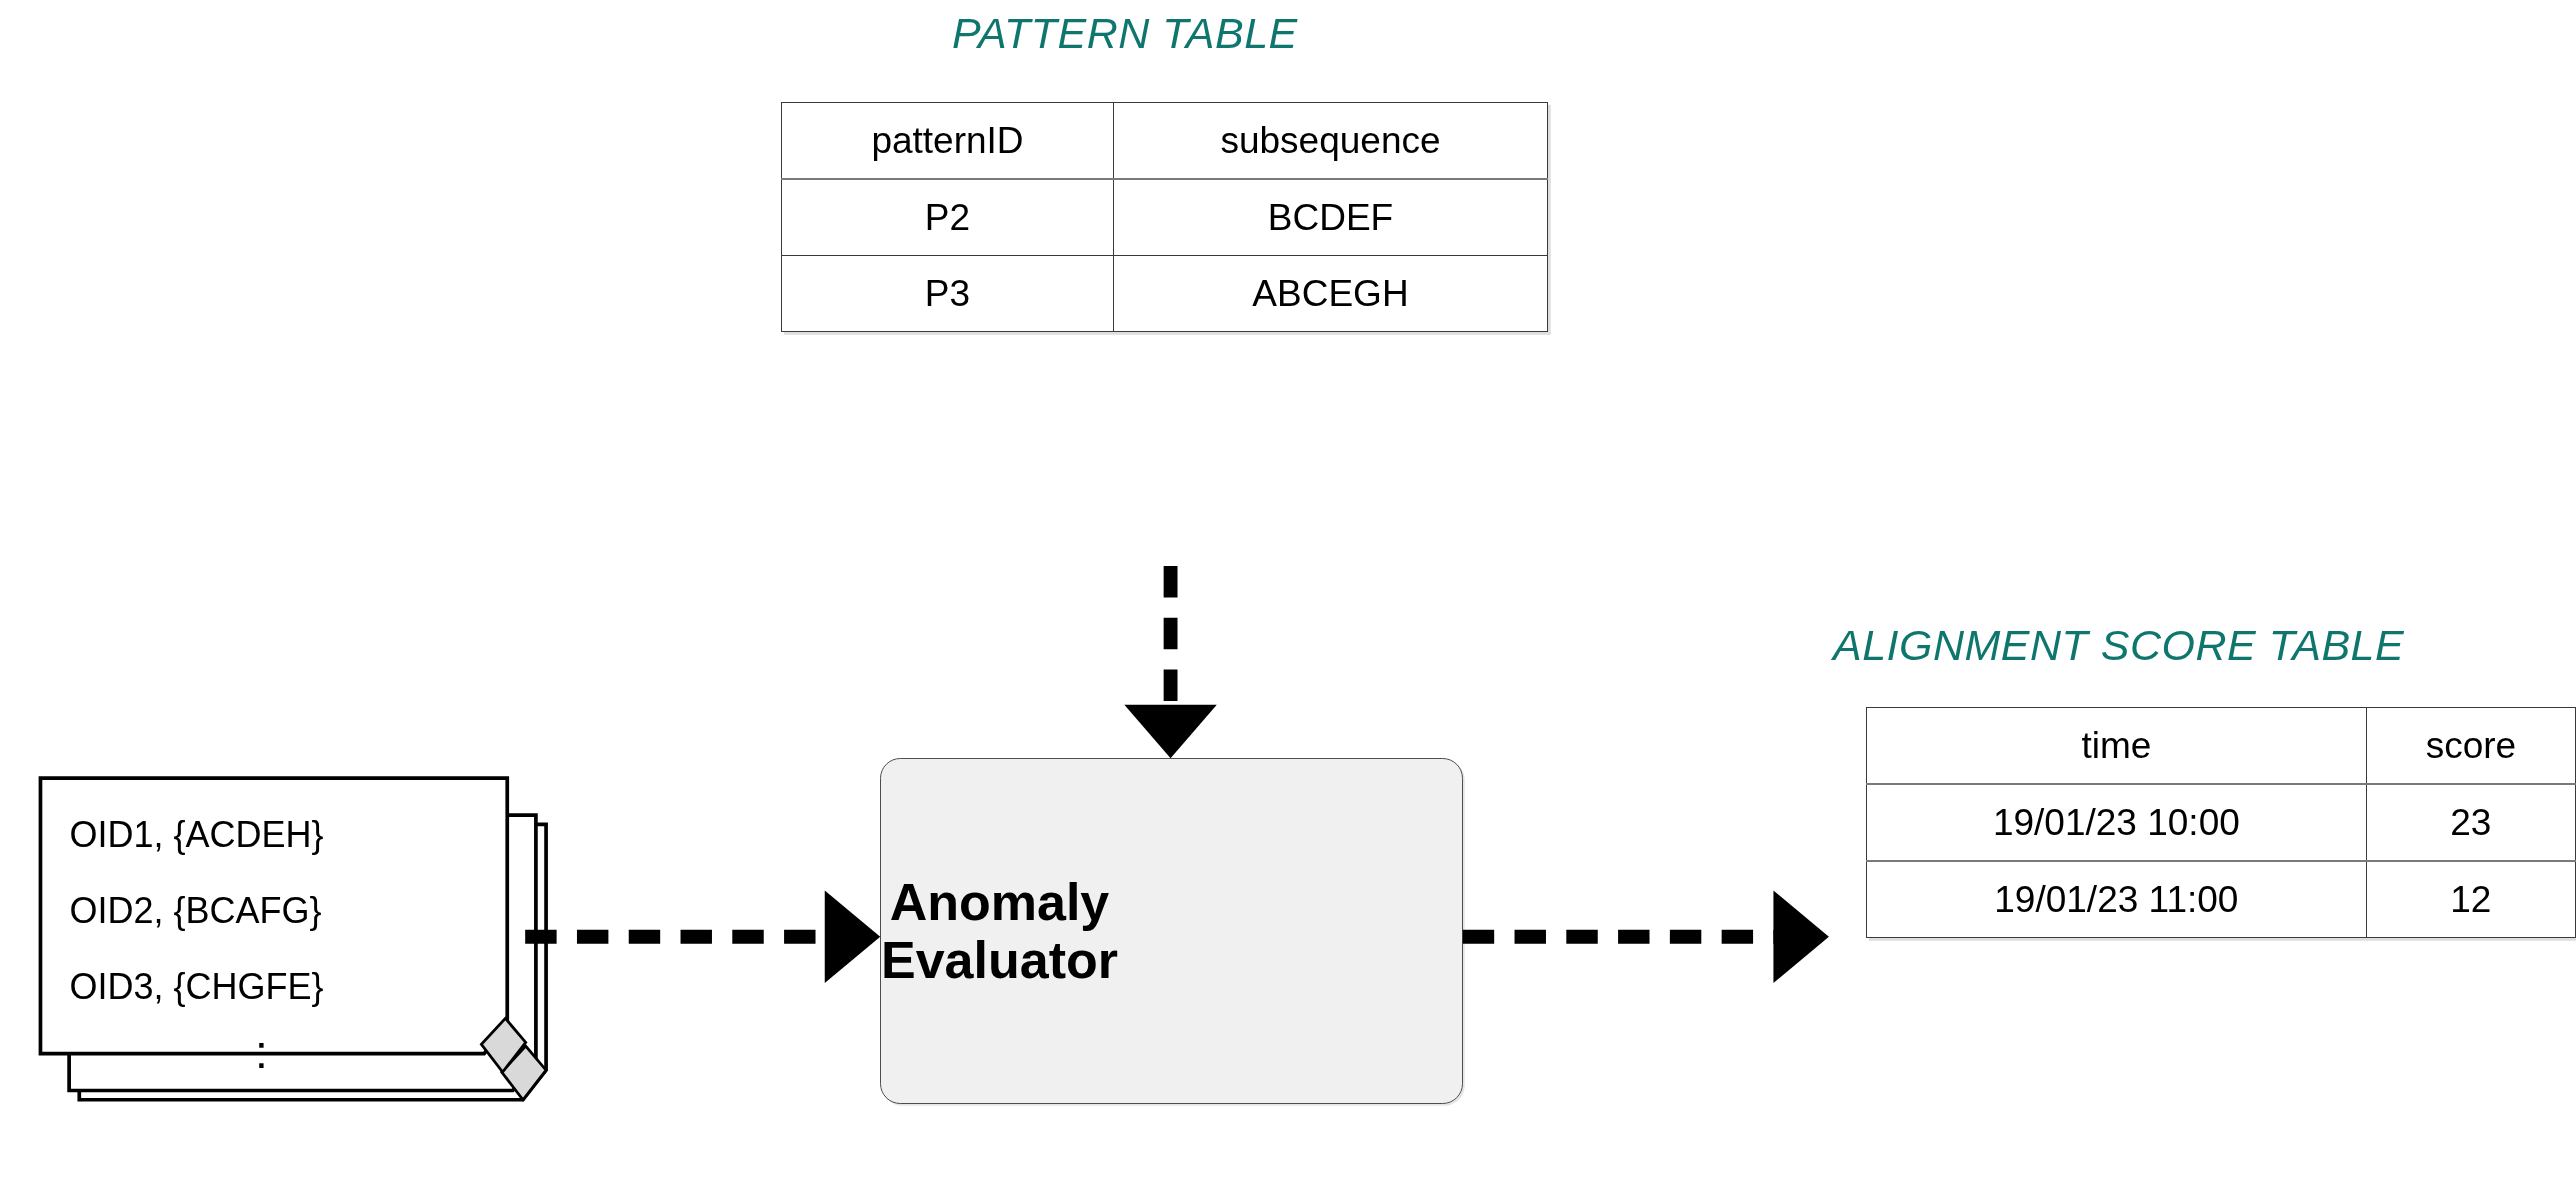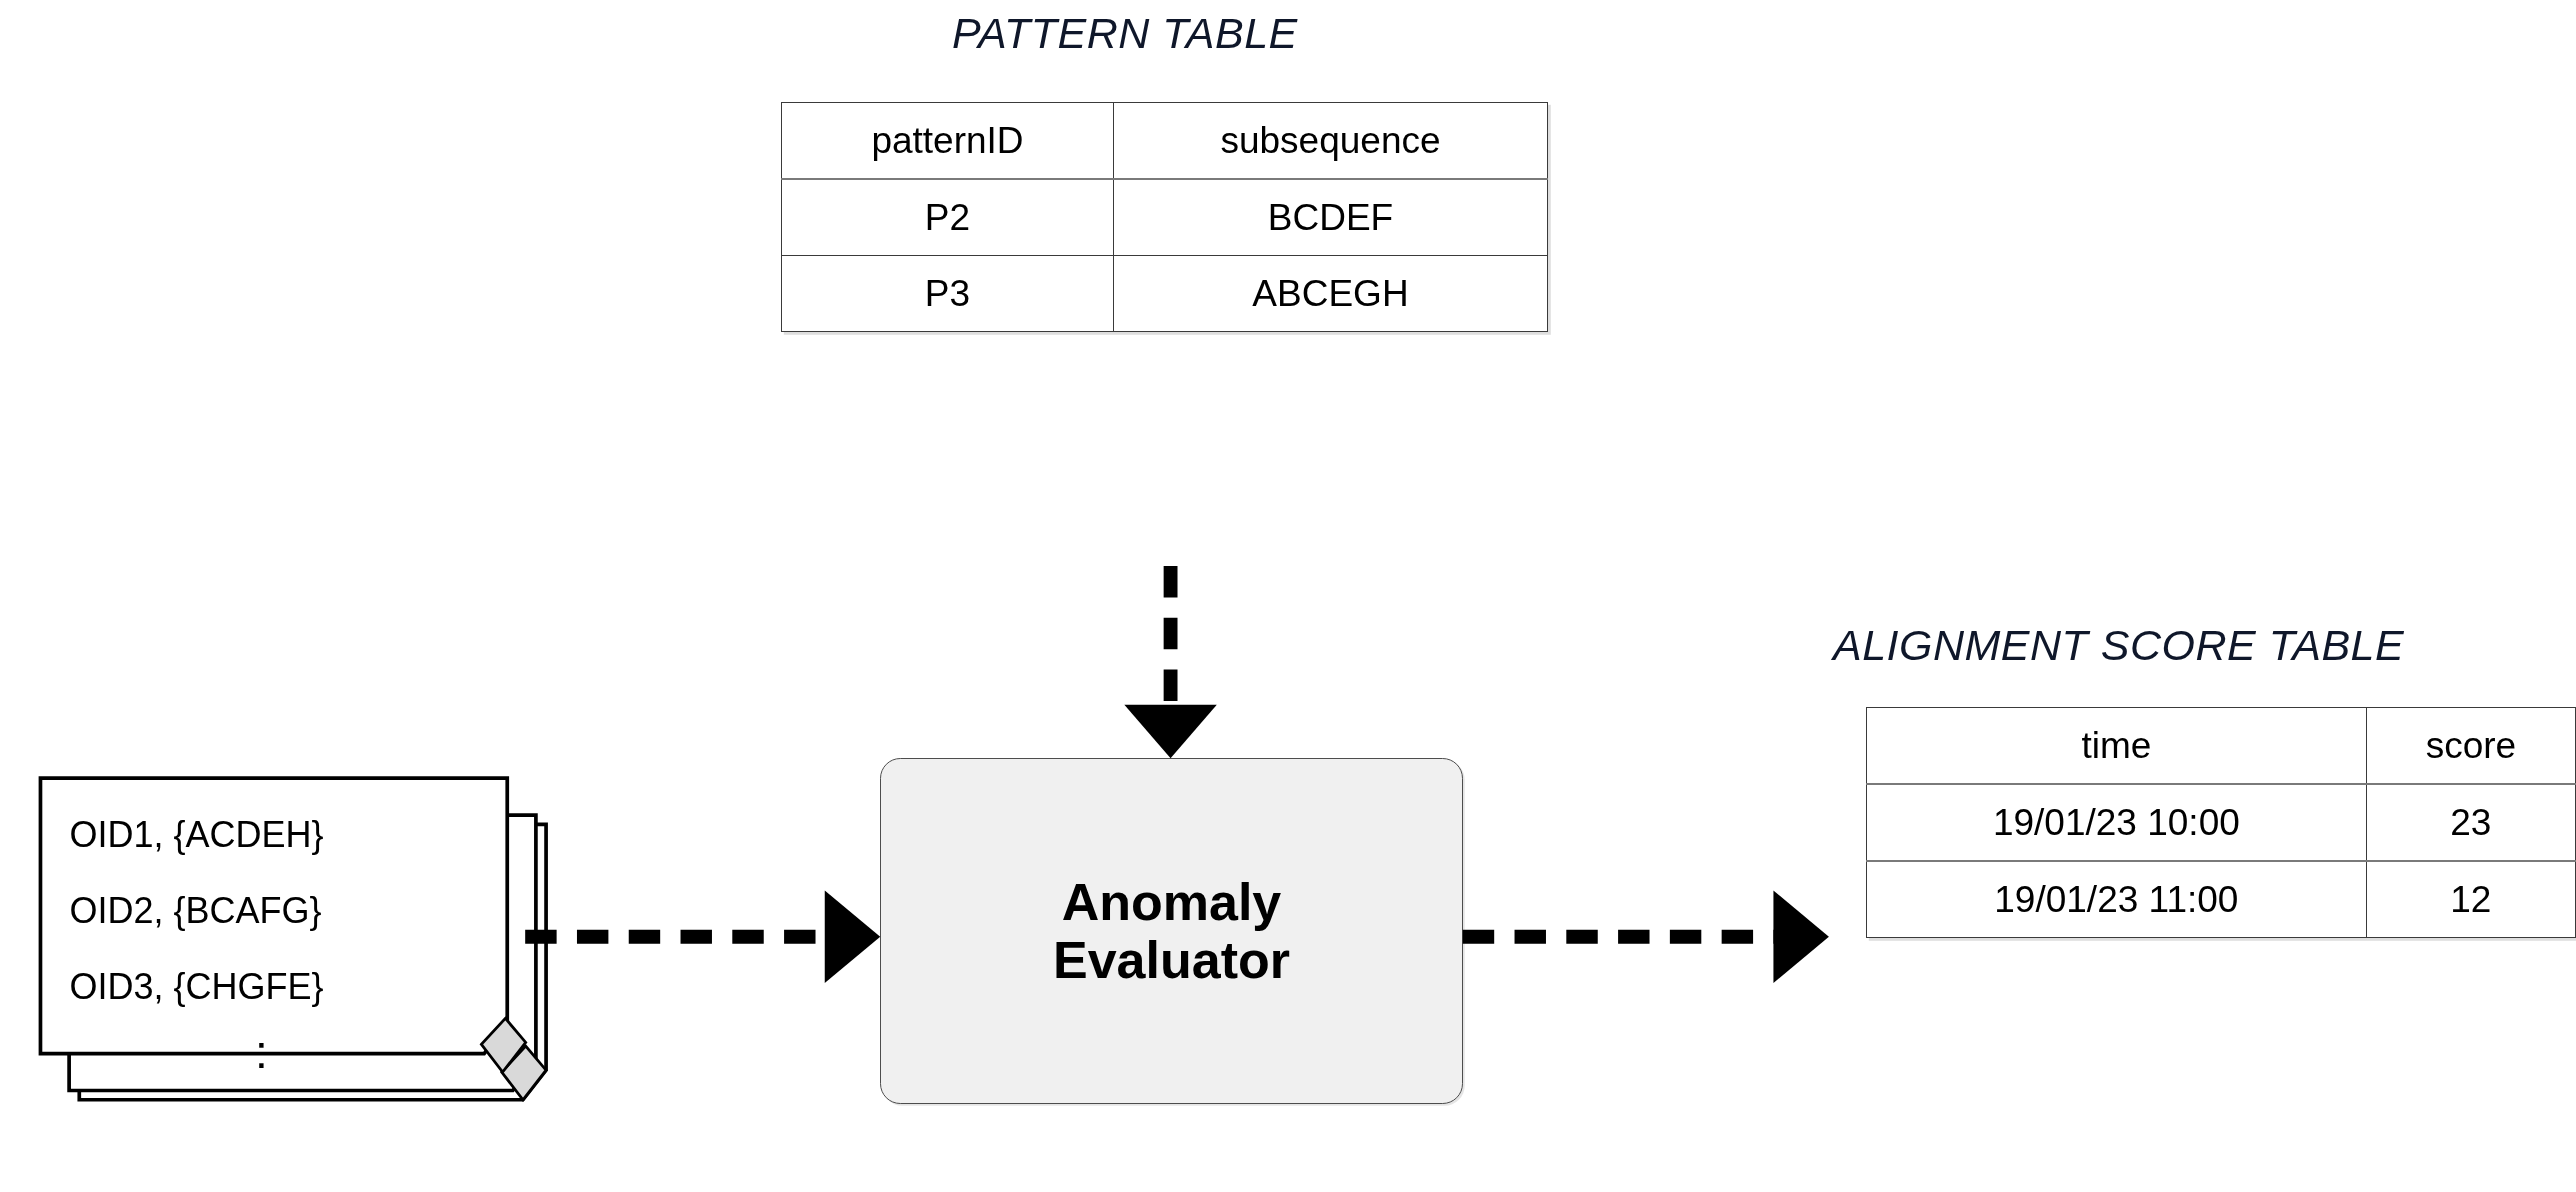--- a/index.html
+++ b/index.html
@@ -18,21 +18,21 @@
     background: #ffffff;
     overflow: hidden;
   }
 
   
   .table-title {
     position: absolute;
     font-style: italic;
     font-size: 43px;
     letter-spacing: 0.5px;
-    color: #0f172a;
+    color: #0f766e;
     white-space: nowrap;
   }
 
   
   .data-table {
     position: absolute;
     border-collapse: collapse;
     background: #ffffff;
     box-shadow: 2.8px 2.8px 0 0 rgba(0,0,0,0.13);
   }
@@ -99,21 +99,20 @@
     left: 880px;
     top: 758px;
     width: 581px;
     height: 344px;
     background: #f0f0f0;
     border: 1.8px solid #4d4d4d;
     border-radius: 20.3px;
     box-shadow: 1.8px 1.8px 0 0 rgba(0,0,0,0.10);
     display: flex;
     align-items: center;
-    justify-content: center;
   }
   #process-label {
     font-size: 52px;
     font-weight: bold;
     line-height: 1.12;
     text-align: center;
     color: #000000;
   }
 
   

